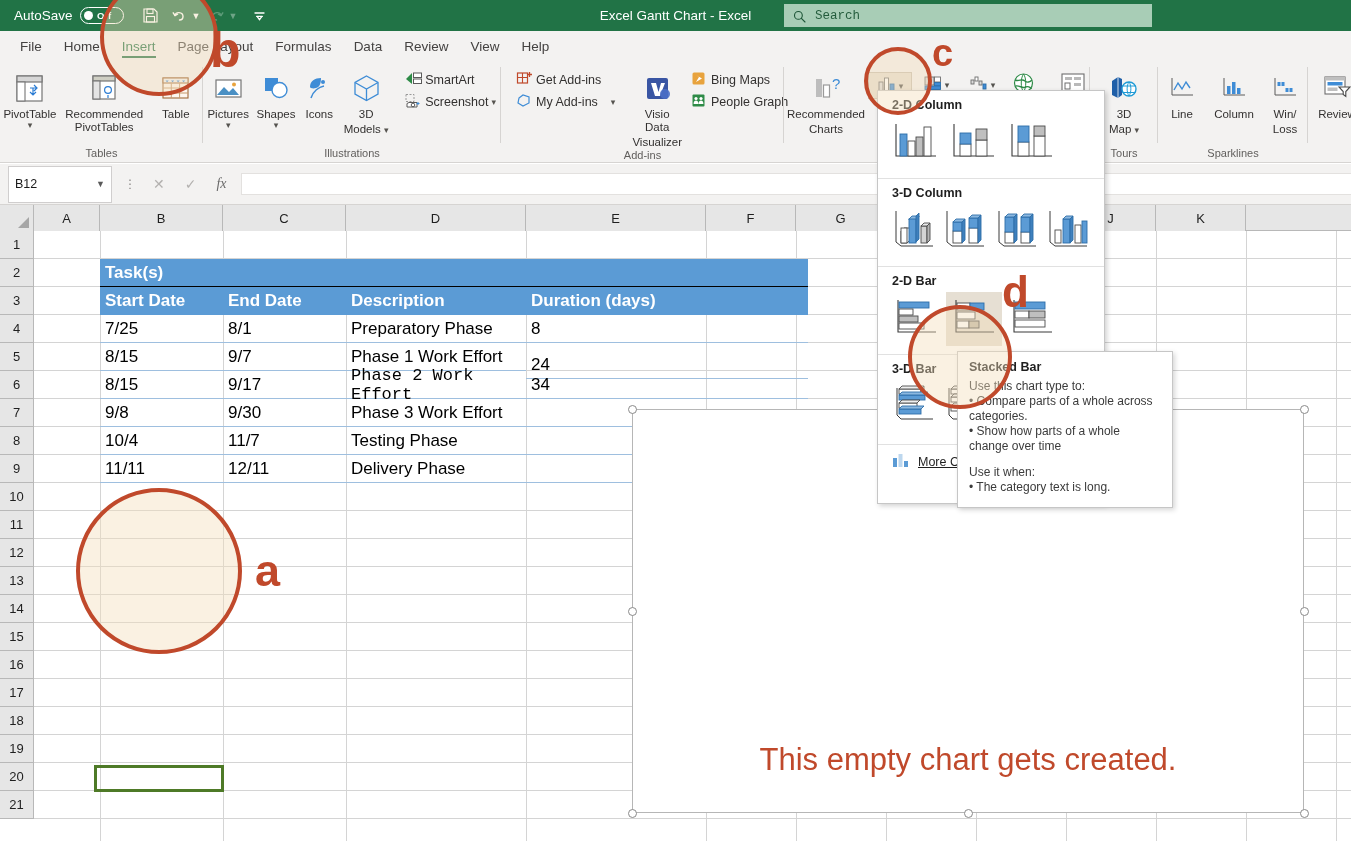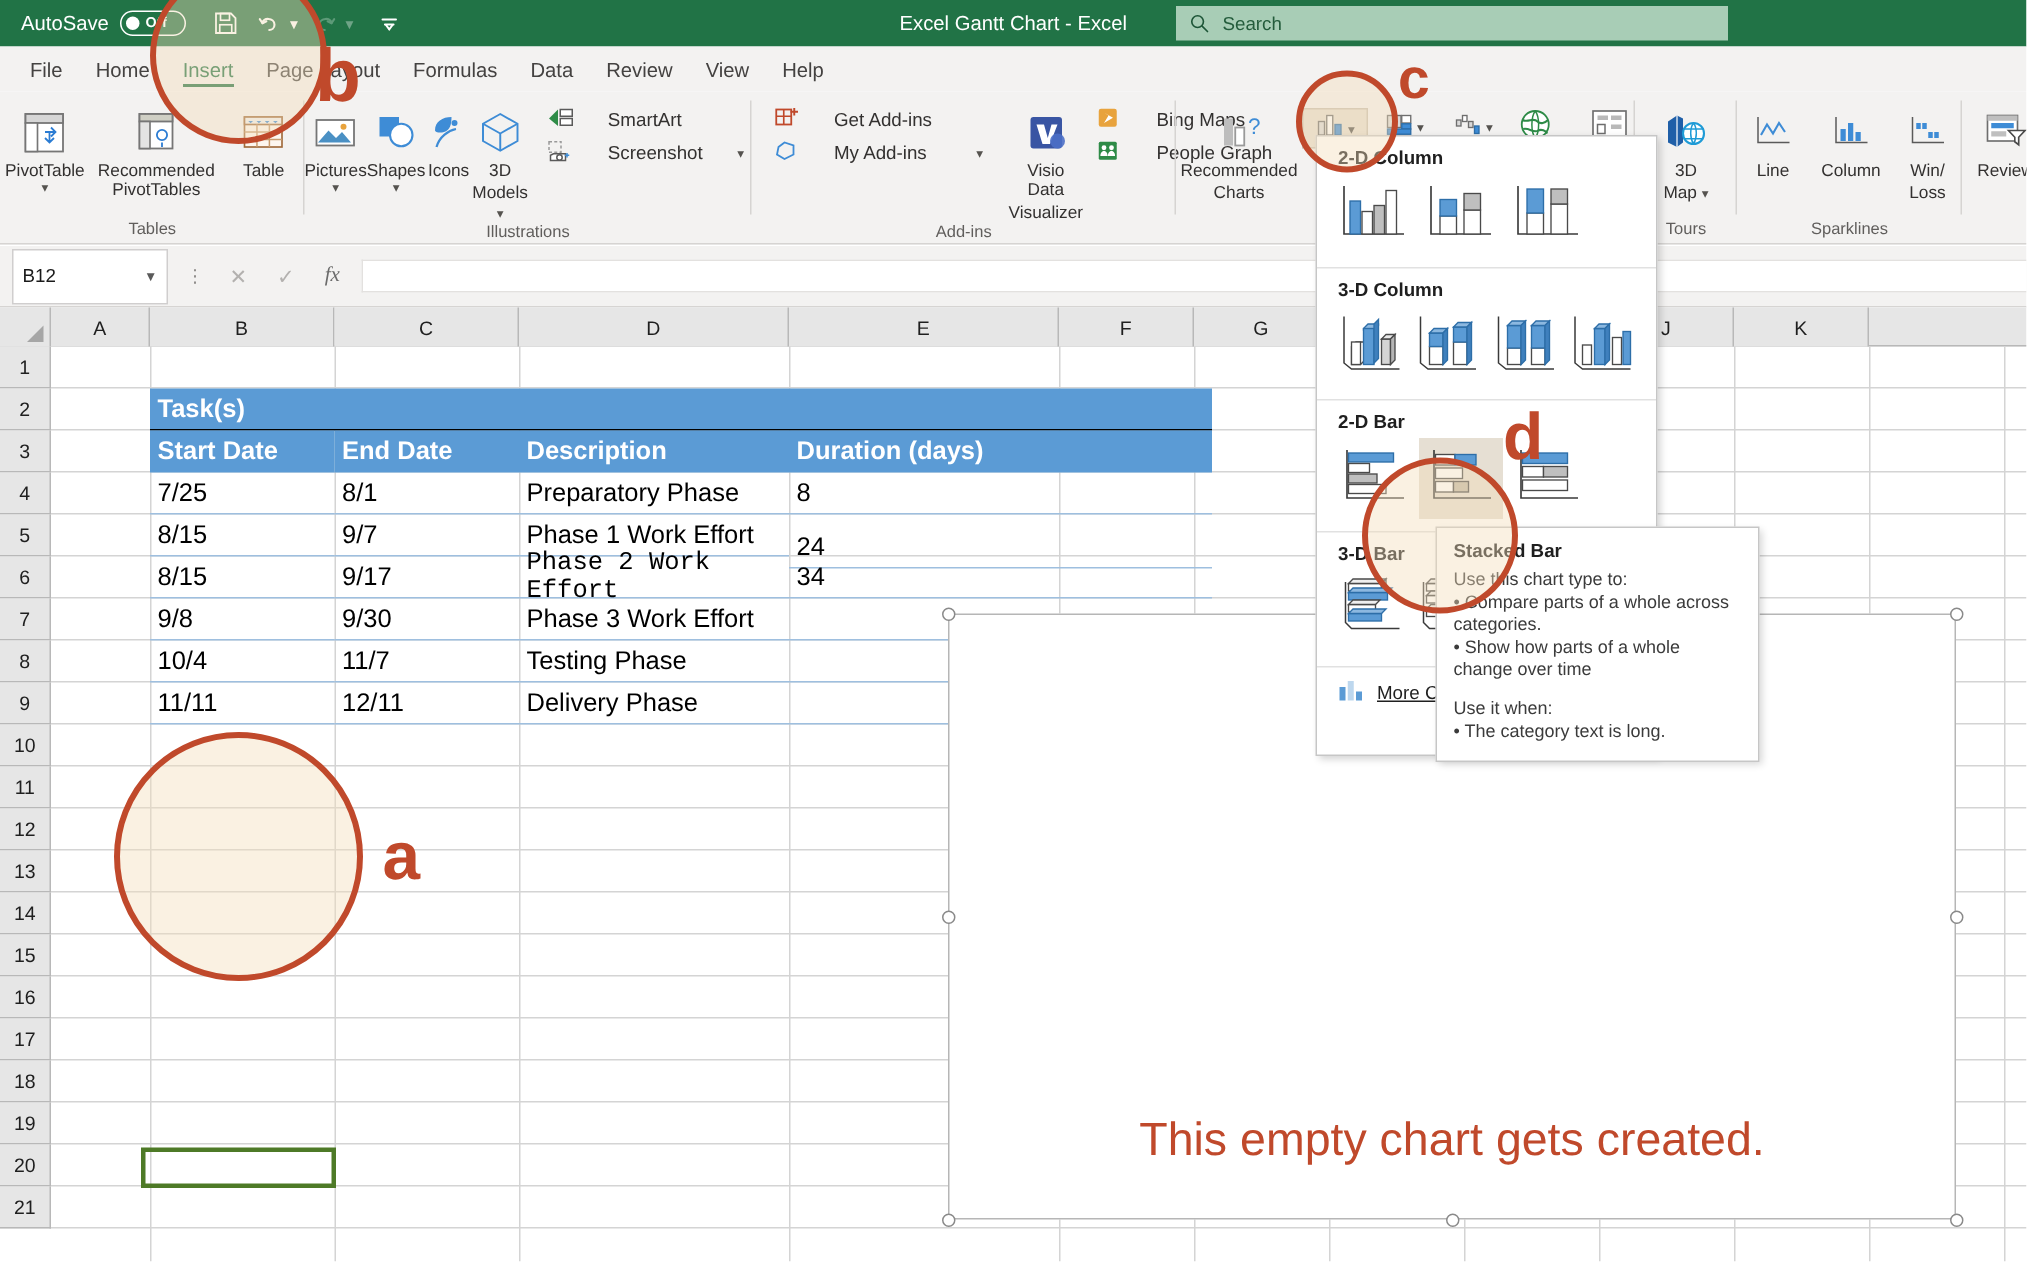--- a/index.html
+++ b/index.html
@@ -40,21 +40,21 @@
     position: absolute; left: 0; right: 0; text-align: center;
     font-size: 13.5px; color: #ffffff; pointer-events: none;
   }
   .searchbox {
     position: absolute; left: 784px; top: 4px; width: 368px; height: 23px;
     background: #a8cdb6; display: flex; align-items: center; padding-left: 9px; gap: 9px;
   }
   .searchbox .sicon { width: 13px; height: 13px; }
   .search-input {
     background: transparent; border: none; outline: none;
-    font-family: Liberation Sans, sans-serif;
+    font-family: Liberation Mono, monospace;
     font-size: 12.5px; color: #1b4f33; width: 300px;
   }
   .search-input::placeholder { color: #245c3c; opacity: 1; }
 
   
   .tabstrip {
     position: absolute; left: 0; top: 31px; width: 1351px; height: 30px;
     background: #f3f2f1; display: flex; align-items: center;
   }
   .tab {
@@ -88,21 +88,21 @@
   .bigbtn {
     width: 66px; display: flex; flex-direction: column; align-items: center;
     font-size: 11.5px; color: #333130; text-align: center; line-height: 13px;
     padding-top: 4px;
   }
   .bigbtn .bicon { height: 36px; display:flex; align-items:center; justify-content:center; }
   .bigbtn .blabel { margin-top: 2px; }
   .bigbtn .chev { font-size: 9px; color: #55534f; line-height: 9px; }
 
   .smallrow {
-    display: flex; align-items: center; gap: 23px; height: 22px;
+    display: flex; align-items: center; gap: 3px; height: 22px;
     font-size: 12.5px; color: #333130; padding: 0 5px; white-space: nowrap;
   }
   .smallcol { display: flex; flex-direction: column; justify-content: flex-start; padding-top: 3px;}
   .chevsm { font-size: 9px; color: #55534f; }
 
   .iconbtn {
     width: 34px; height: 26px; display: flex; align-items: center; justify-content: center;
   }
   .iconbtn.withchev { width: 44px; gap: 2px; }
 

